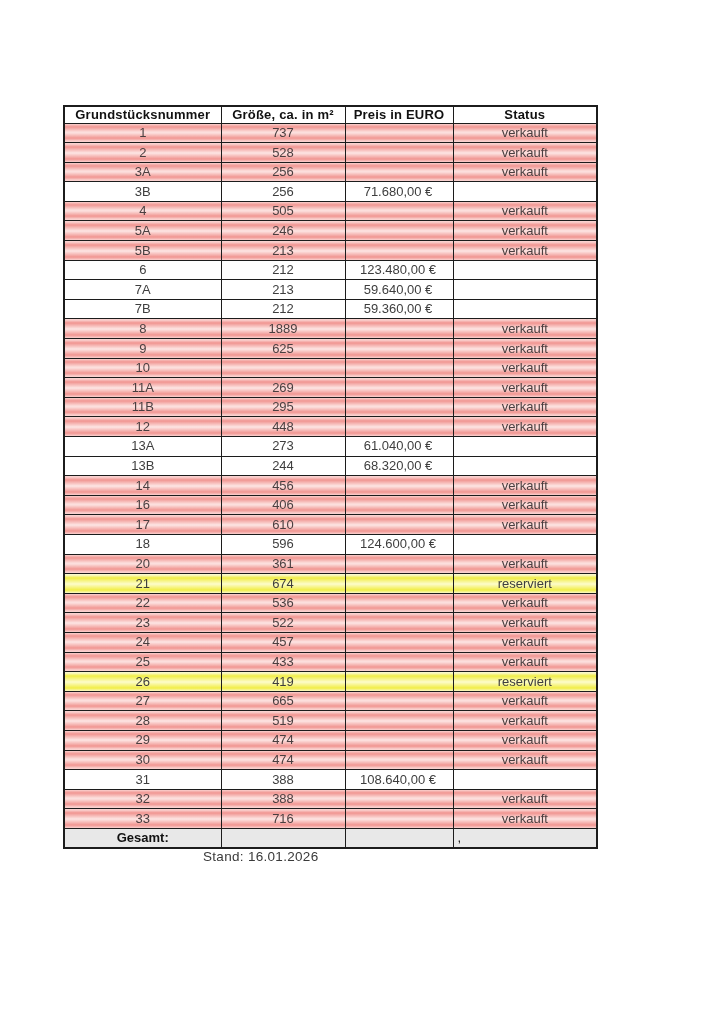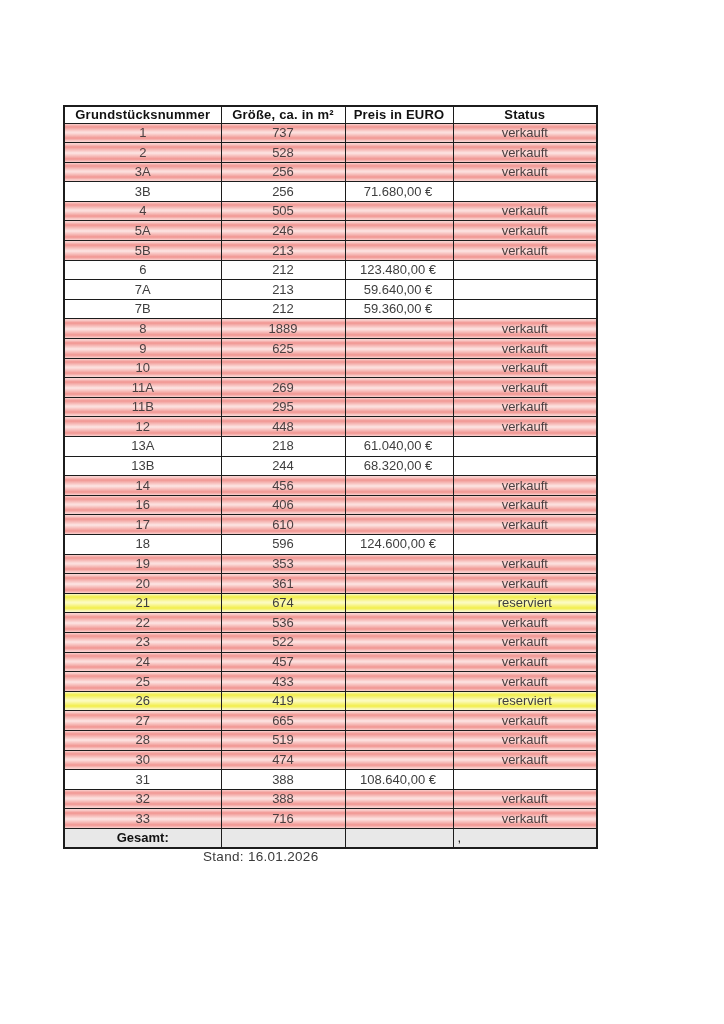--- a/index.html
+++ b/index.html
@@ -163,21 +163,21 @@
             <td class="col-status">verkauft</td>
           </tr>
           <tr class="row-sold">
             <td class="col-nr">12</td>
             <td class="col-size">448</td>
             <td class="col-price"></td>
             <td class="col-status">verkauft</td>
           </tr>
           <tr class="row-free">
             <td class="col-nr">13A</td>
-            <td class="col-size">218</td>
+            <td class="col-size">273</td>
             <td class="col-price">61.040,00 €</td>
             <td class="col-status"></td>
           </tr>
           <tr class="row-free">
             <td class="col-nr">13B</td>
             <td class="col-size">244</td>
             <td class="col-price">68.320,00 €</td>
             <td class="col-status"></td>
           </tr>
           <tr class="row-sold">
@@ -198,26 +198,20 @@
             <td class="col-price"></td>
             <td class="col-status">verkauft</td>
           </tr>
           <tr class="row-free">
             <td class="col-nr">18</td>
             <td class="col-size">596</td>
             <td class="col-price">124.600,00 €</td>
             <td class="col-status"></td>
           </tr>
           <tr class="row-sold">
-            <td class="col-nr">19</td>
-            <td class="col-size">353</td>
-            <td class="col-price"></td>
-            <td class="col-status">verkauft</td>
-          </tr>
-          <tr class="row-sold">
             <td class="col-nr">20</td>
             <td class="col-size">361</td>
             <td class="col-price"></td>
             <td class="col-status">verkauft</td>
           </tr>
           <tr class="row-reserved">
             <td class="col-nr">21</td>
             <td class="col-size">674</td>
             <td class="col-price"></td>
             <td class="col-status">reserviert</td>
@@ -254,20 +248,26 @@
           </tr>
           <tr class="row-sold">
             <td class="col-nr">27</td>
             <td class="col-size">665</td>
             <td class="col-price"></td>
             <td class="col-status">verkauft</td>
           </tr>
           <tr class="row-sold">
             <td class="col-nr">28</td>
             <td class="col-size">519</td>
+            <td class="col-price"></td>
+            <td class="col-status">verkauft</td>
+          </tr>
+          <tr class="row-sold">
+            <td class="col-nr">29</td>
+            <td class="col-size">474</td>
             <td class="col-price"></td>
             <td class="col-status">verkauft</td>
           </tr>
           <tr class="row-sold">
             <td class="col-nr">30</td>
             <td class="col-size">474</td>
             <td class="col-price"></td>
             <td class="col-status">verkauft</td>
           </tr>
           <tr class="row-free">

